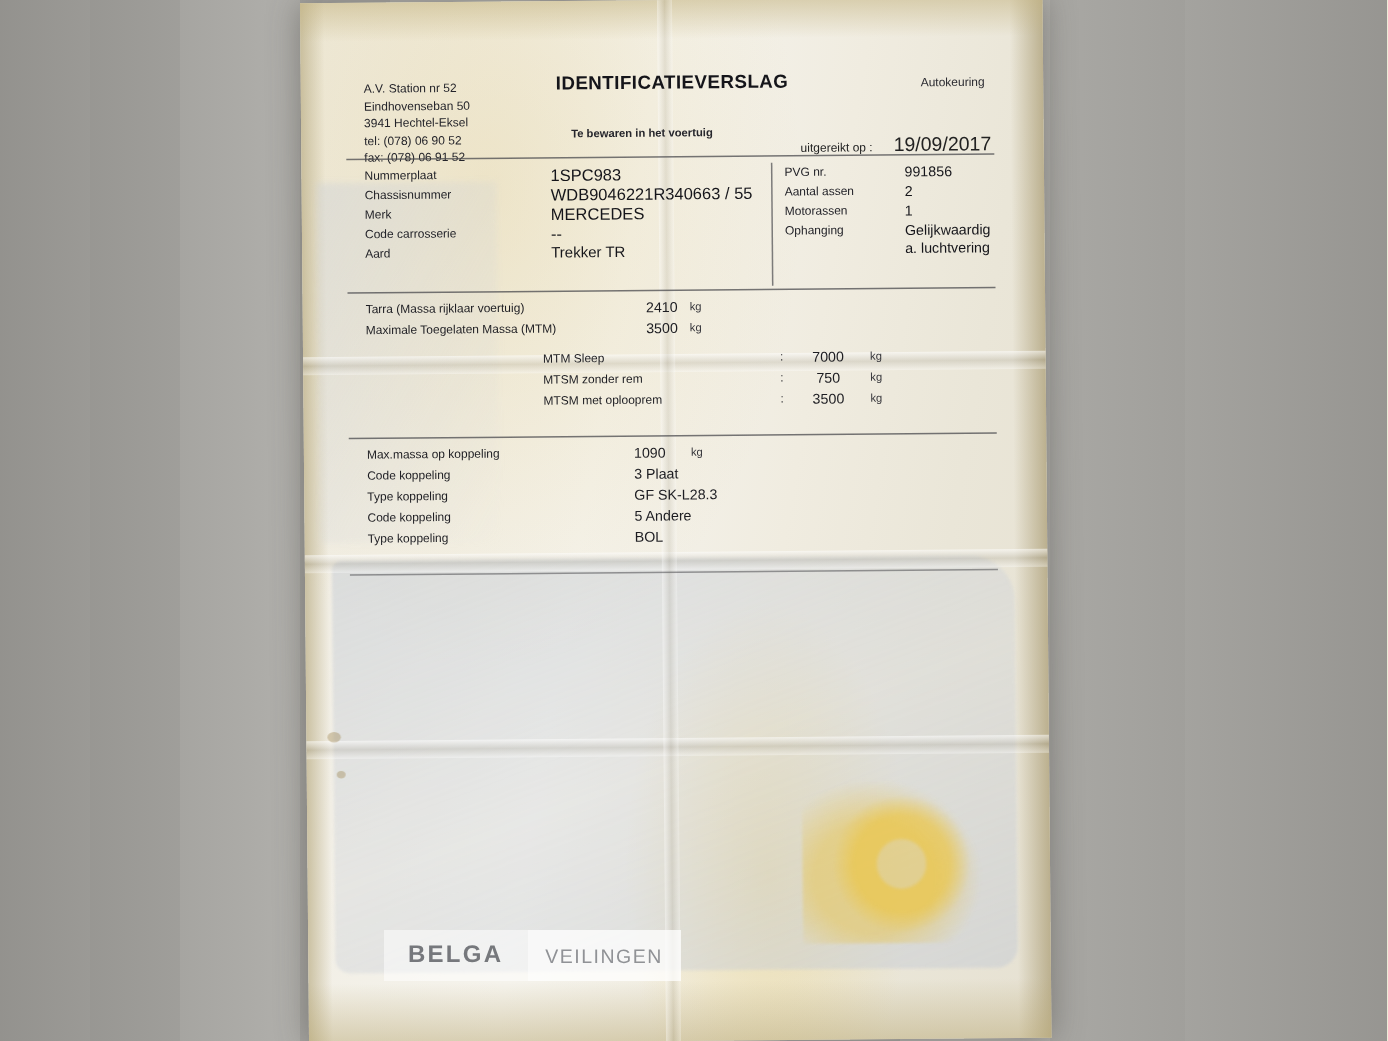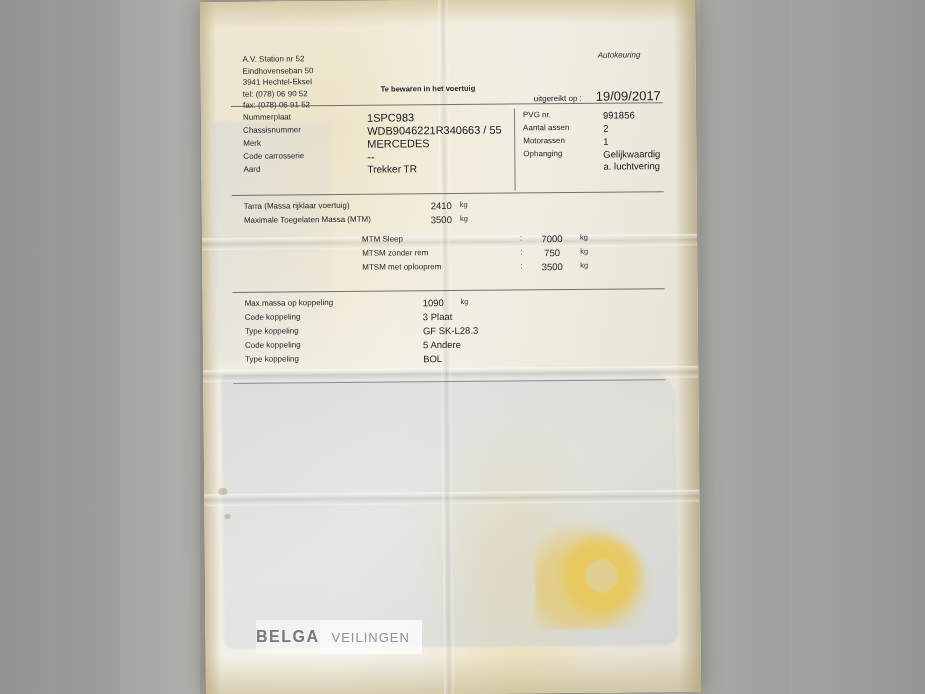--- a/index.html
+++ b/index.html
@@ -159,24 +159,23 @@
   .hdr-title {
     position: absolute;
     left: 140px; top: 6px;
     font-size: 12.5px;
     font-weight: bold;
     letter-spacing: 0.3px;
     color: #15151a;
   }
   .hdr-right {
     position: absolute;
-    right: 22px; top: 10px;
+    right: 6px; top: 10px;
     font-size: 8px;
     color: #2a2a30;
-    font-style: italic;
   }
   .hdr-sub {
     position: absolute;
     left: 150px; top: 42px;
     font-size: 7.5px;
     font-weight: bold;
     color: #26262c;
   }
   .issue {
     position: absolute;
@@ -260,21 +259,21 @@
     width: 260px;
     height: 34px;
     display: flex;
     align-items: stretch;
     opacity: 0.92;
   }
   .wm-left {
     flex: 0 0 auto;
     display: flex;
     align-items: center;
-    padding: 0 0;
+    padding: 0 16px;
     background: rgba(255,255,255,0.55);
     color: #6d6f74;
     font-size: 16px;
     letter-spacing: 1.5px;
     font-weight: bold;
   }
   .wm-right {
     flex: 0 0 auto;
     display: flex;
     align-items: center;
@@ -314,20 +313,21 @@
     <div class="doc">
 
       <div class="hdr">
         <div class="hdr-left">
           <div>A.V.        Station nr 52</div>
           <div>Eindhovenseban 50</div>
           <div>3941 Hechtel-Eksel</div>
           <div>tel: (078) 06 90 52</div>
           <div>fax: (078) 06 91 52</div>
         </div>
+        <div class="hdr-title">IDENTIFICATIEVERSLAG</div>
         <div class="hdr-right">Autokeuring</div>
         <div class="hdr-sub">Te bewaren in het voertuig</div>
         <div class="issue">
           <span>uitgereikt op :</span><span class="date">19/09/2017</span>
         </div>
       </div>
 
       <hr class="rule">
 
       <div class="sect" style="height:76px;">

